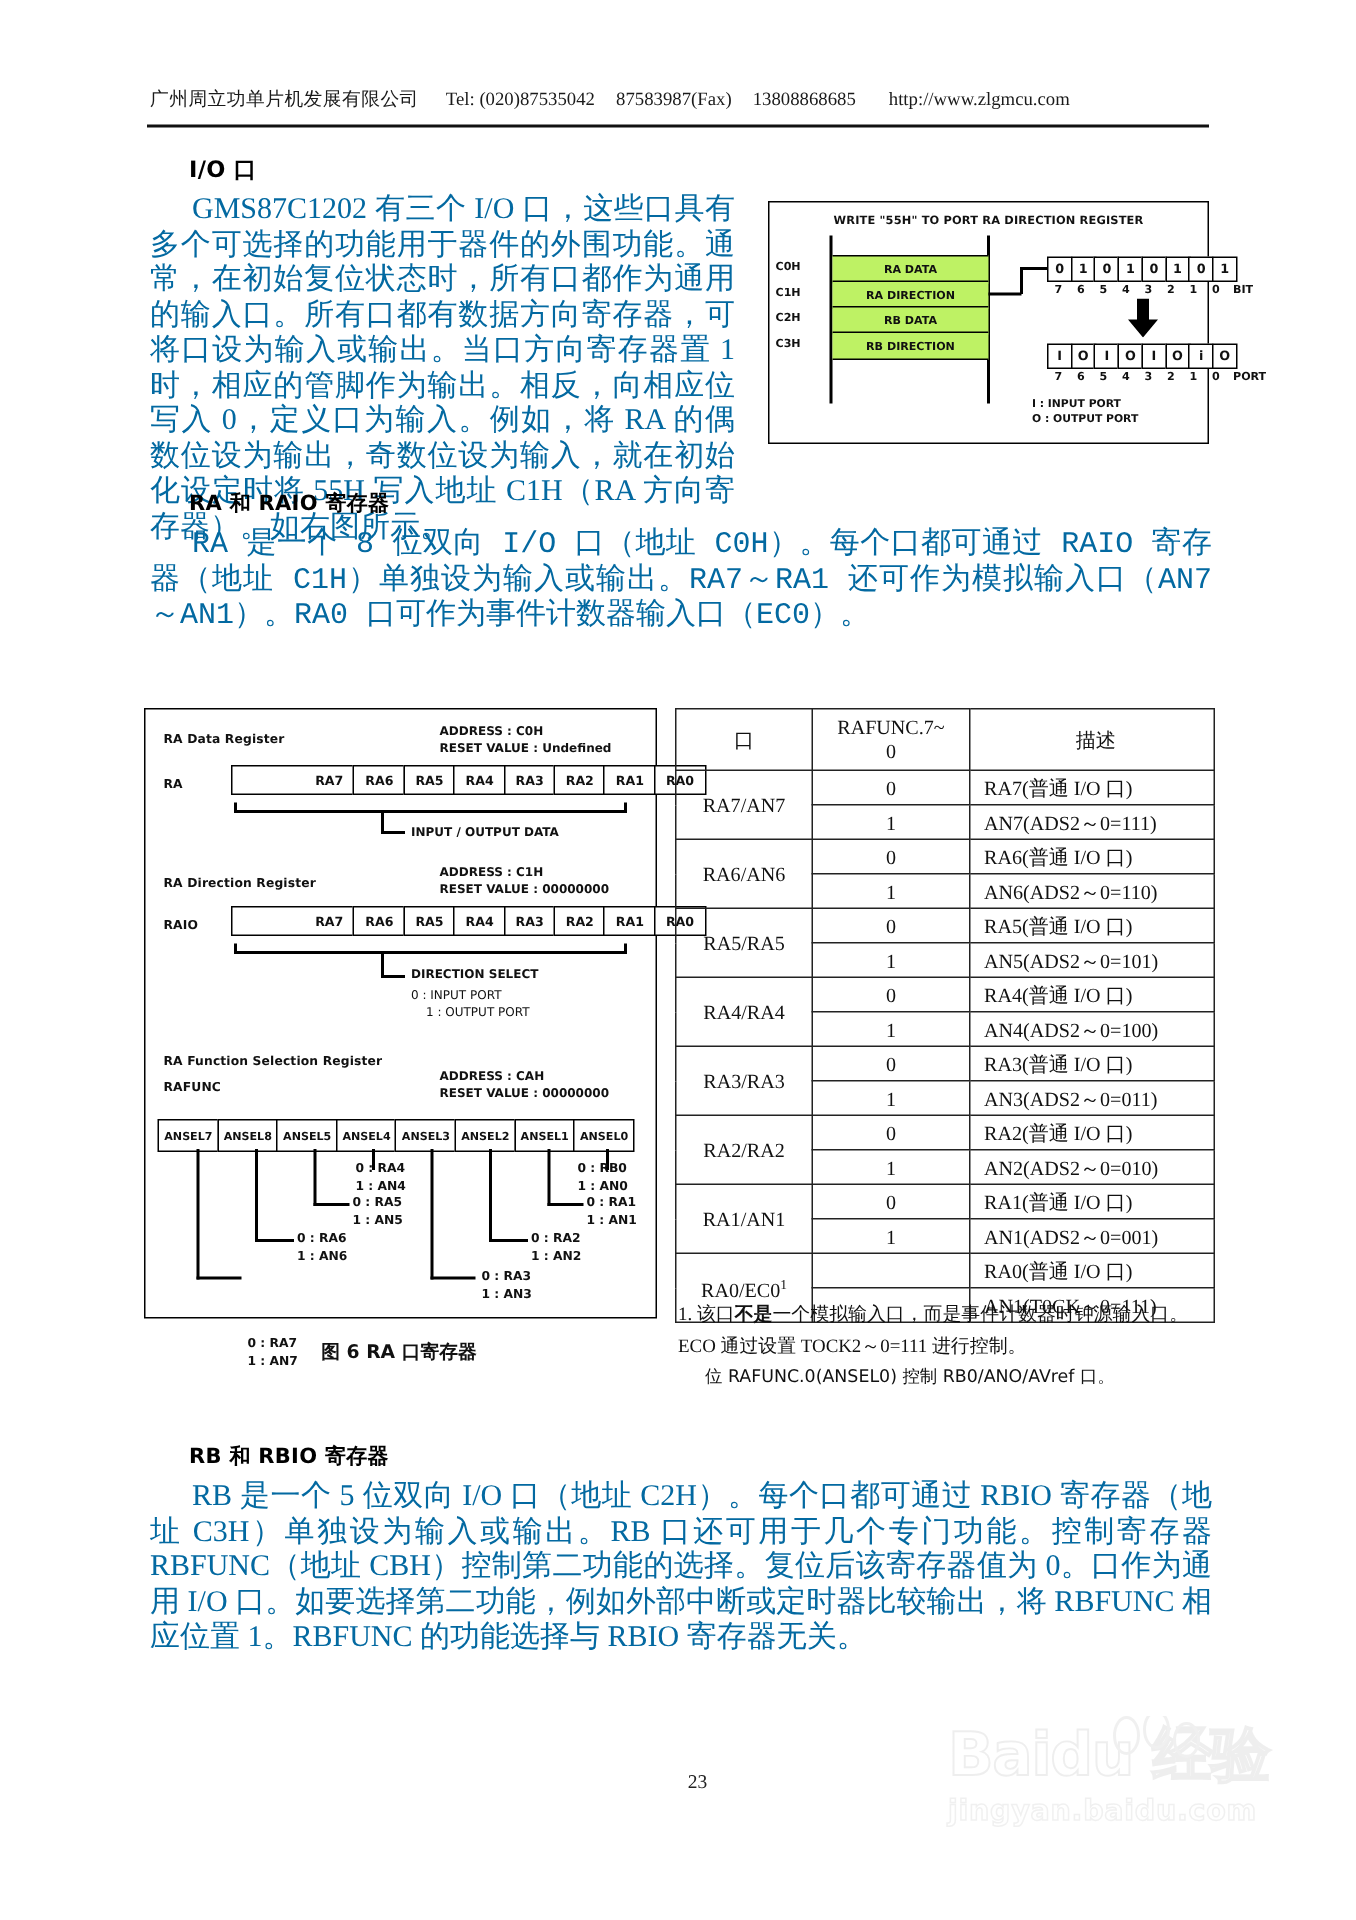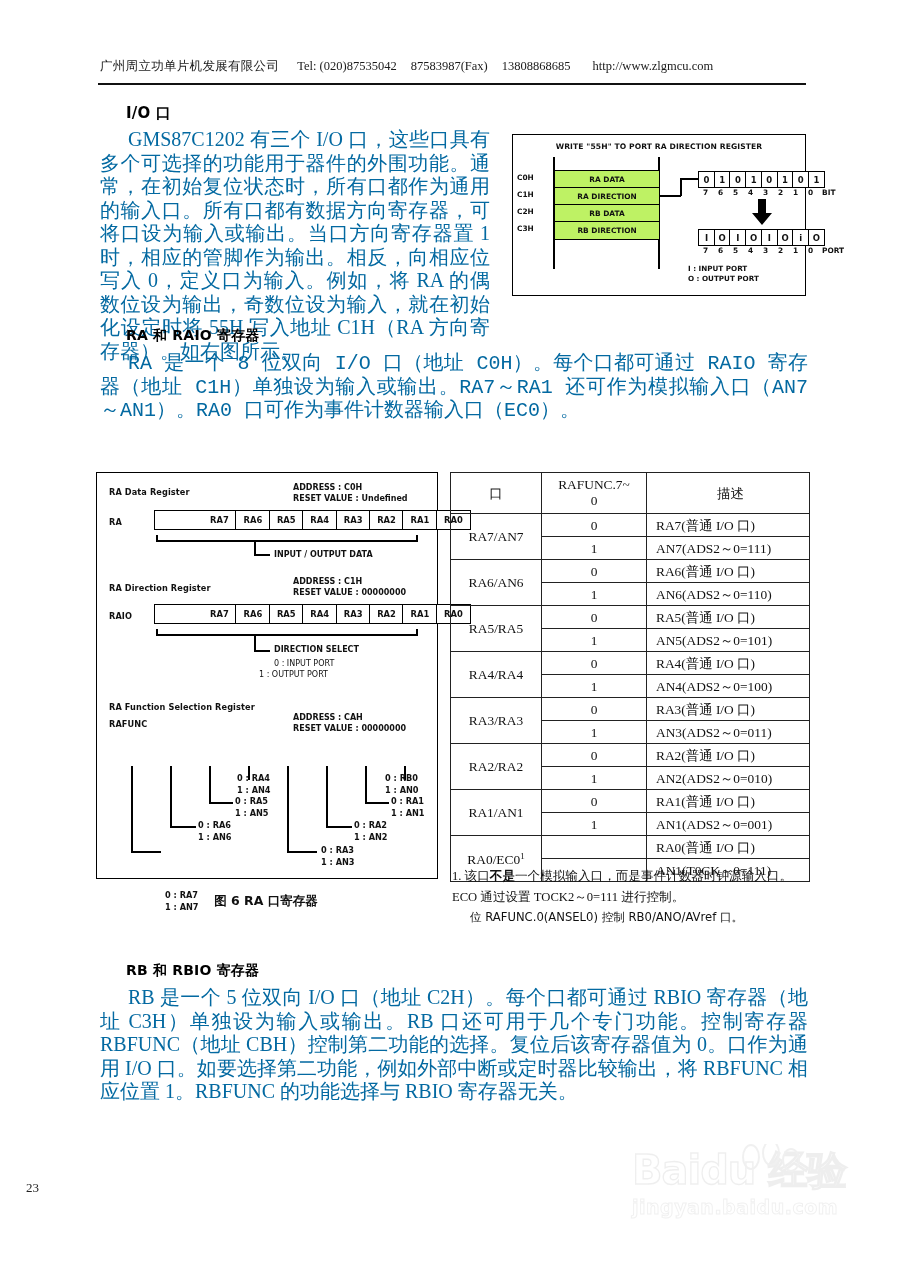--- a/index.html
+++ b/index.html
@@ -118,21 +118,21 @@
   }
   .tnote b{font-weight:bold;}
   .tnote2{
     position:absolute;left:452px;top:908px;width:358px;
     font-family:"DejaVu Sans", sans-serif;font-size:11.6px;line-height:19px;color:#111;
     padding-left:18px;
   }
 
   
   .pgno{
-    position:absolute;left:0;right:0;top:1180px;text-align:left;
+    position:absolute;left:0;right:0;top:1180px;text-align:center;
     font-family:"Liberation Serif", serif;font-size:13px;color:#222;margin-left:26px;
   }
   .wm{
     position:absolute;left:632px;top:1148px;width:250px;height:104px;
     opacity:.30;pointer-events:none;
   }
   .wm .w1{
     font-family:"DejaVu Sans", sans-serif;font-size:40px;font-weight:bold;
     color:transparent;-webkit-text-stroke:1.3px #c9c9c9;
     letter-spacing:-1px;line-height:44px;
@@ -287,27 +287,37 @@
       <div class="cell" style="width:33px;">RA1</div>
       <div class="cell" style="width:33px;">RA0</div>
     </div>
     <div class="ln" style="left:59px;top:156px;width:2px;height:7px;"></div>
     <div class="ln" style="left:59px;top:161px;width:262px;height:2px;"></div>
     <div class="ln" style="left:319px;top:156px;width:2px;height:7px;"></div>
     <div class="ln" style="left:157px;top:161px;width:2px;height:18px;"></div>
     <div class="ln" style="left:157px;top:177px;width:16px;height:2px;"></div>
     <div class="f6-note" style="left:177px;top:171px;">DIRECTION SELECT</div>
     <div class="f6-note" style="left:177px;top:185px;font-weight:normal;">0 : INPUT PORT</div>
-    <div class="f6-note" style="left:162px;top:196px;font-weight:normal;">1 : OUTPUT PORT</div>
+    <div class="f6-note" style="left:187px;top:196px;font-weight:normal;">1 : OUTPUT PORT</div>
 
     <div class="f6-lbl" style="left:12px;top:229px;">RA Function Selection Register</div>
     <div class="f6-lbl" style="left:12px;top:246px;">RAFUNC</div>
     <div class="f6-addr" style="left:196px;top:239px;">ADDRESS : CAH</div>
     <div class="f6-addr" style="left:196px;top:250px;">RESET VALUE : 00000000</div>
 
+    <div class="ansrow" style="top:273px;">
+      <div class="cell">ANSEL7</div>
+      <div class="cell">ANSEL8</div>
+      <div class="cell">ANSEL5</div>
+      <div class="cell">ANSEL4</div>
+      <div class="cell">ANSEL3</div>
+      <div class="cell">ANSEL2</div>
+      <div class="cell">ANSEL1</div>
+      <div class="cell">ANSEL0</div>
+    </div>
 
     <div class="ln" style="left:34px;top:293px;width:2px;height:87px;"></div>
     <div class="ln" style="left:34px;top:378px;width:30px;height:2px;"></div>
     <div class="ansnote" style="left:68px;top:372px;margin-top:45px;">0 : RA7
 1 : AN7</div>
 
     <div class="ln" style="left:73px;top:293px;width:2px;height:62px;"></div>
     <div class="ln" style="left:73px;top:353px;width:26px;height:2px;"></div>
     <div class="ansnote" style="left:101px;top:347px;">0 : RA6
 1 : AN6</div>

